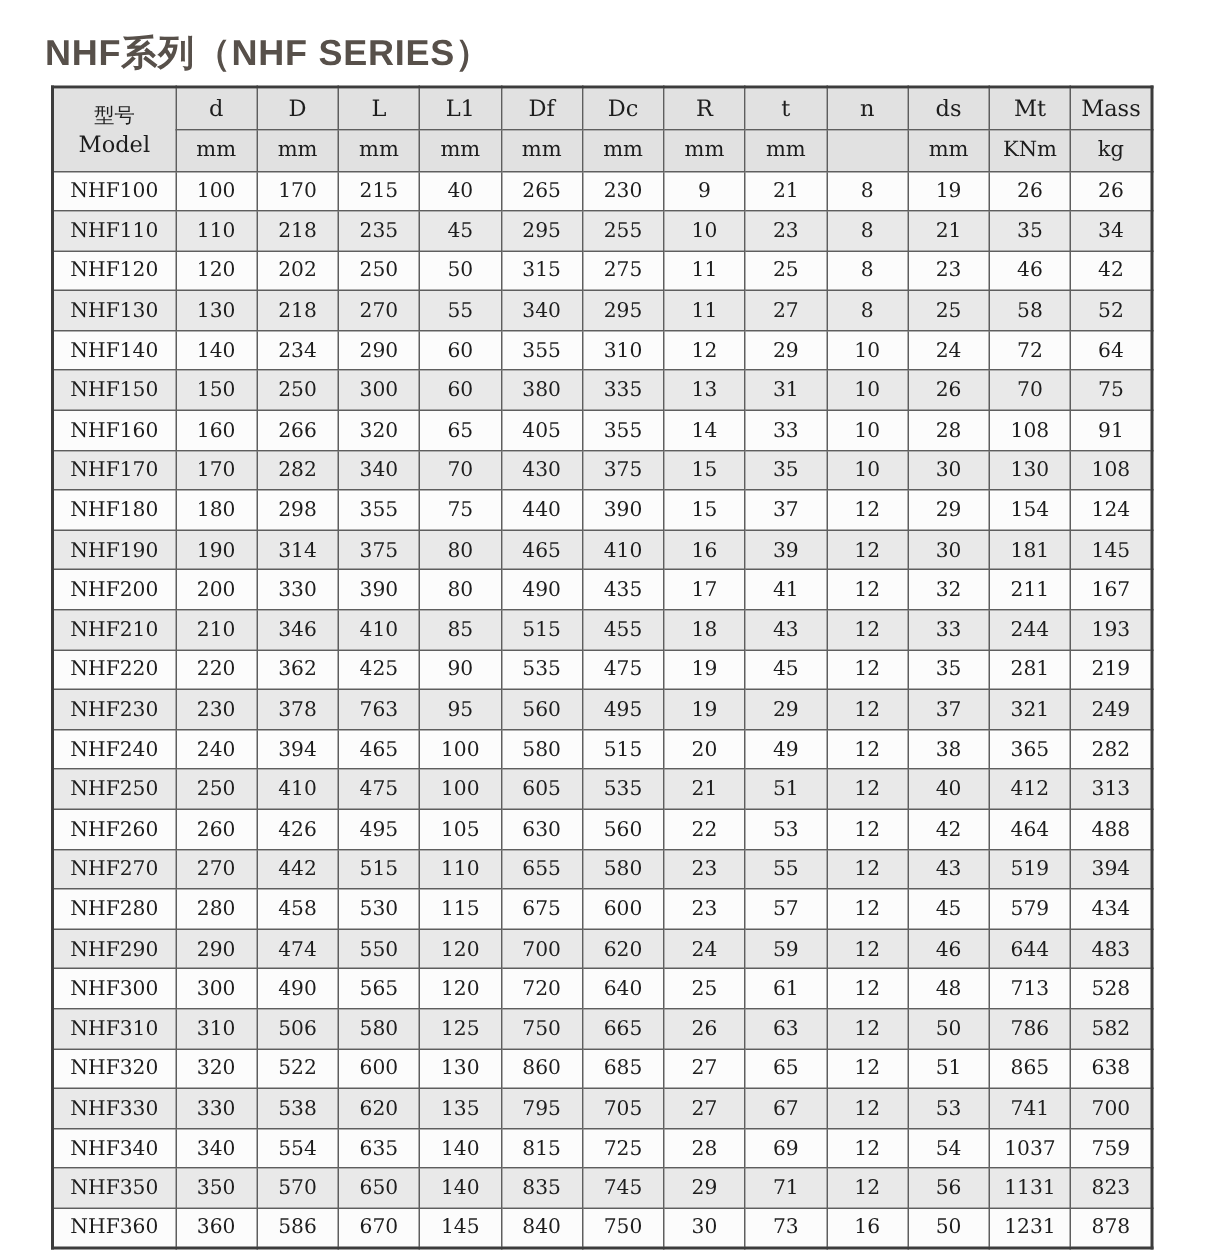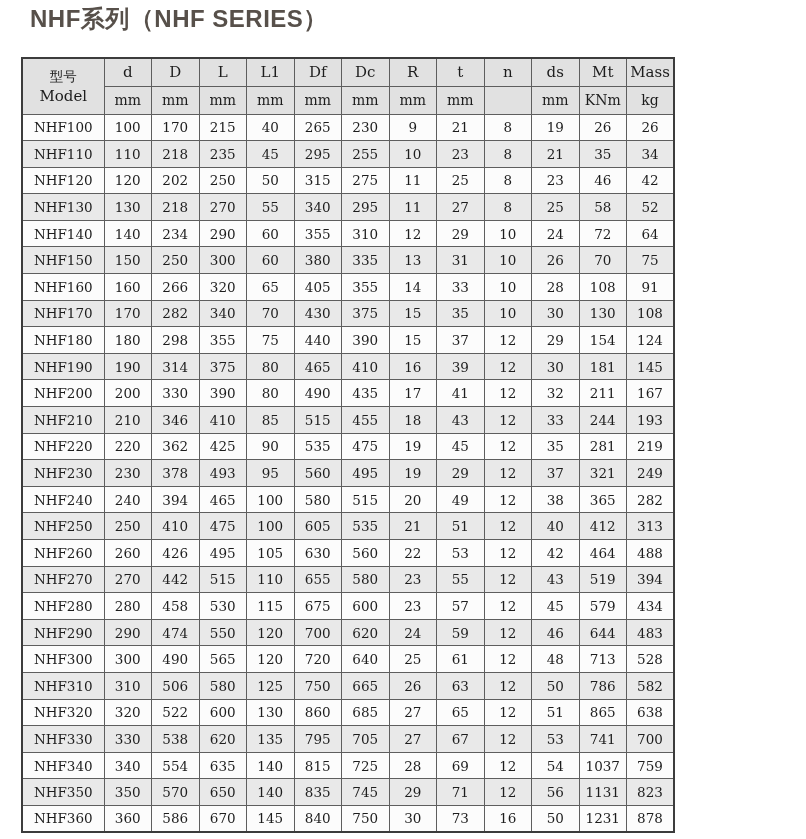--- a/index.html
+++ b/index.html
@@ -5,31 +5,31 @@
   * { margin: 0; padding: 0; box-sizing: border-box; }
   html, body {
     width: 806px; height: 839px;
     background: #ffffff;
     font-family: "DejaVu Serif", "Liberation Serif", serif;
     overflow: hidden;
   }
   .page { position: relative; width: 806px; height: 839px; }
   .page-title {
     position: absolute;
-    left: 30px; top: 3px;
+    left: 30px; top: 19px;
     font-family: "Liberation Sans", "DejaVu Sans", sans-serif;
     font-weight: bold;
     font-size: 24px;
     letter-spacing: 0.5px;
     color: #57504a;
   }
   table.spec-table {
     position: absolute;
-    left: 21px; top: 57px;
-    width: 654px;
+    left: 34px; top: 57px;
+    width: 735px;
     border-collapse: collapse;
     table-layout: fixed;
     font-size: 13.5px;
     color: #1d1d1d;
     border: 2px solid #3c3c3c;
   }
   table.spec-table th,
   table.spec-table td {
     border: 1px solid #5e5e5e;
     text-align: center;
@@ -294,21 +294,21 @@
           <td>45</td>
           <td>12</td>
           <td>35</td>
           <td>281</td>
           <td>219</td>
         </tr>
         <tr class="striped">
           <td>NHF230</td>
           <td>230</td>
           <td>378</td>
-          <td>493</td>
+          <td>763</td>
           <td>95</td>
           <td>560</td>
           <td>495</td>
           <td>19</td>
           <td>29</td>
           <td>12</td>
           <td>37</td>
           <td>321</td>
           <td>249</td>
         </tr>

